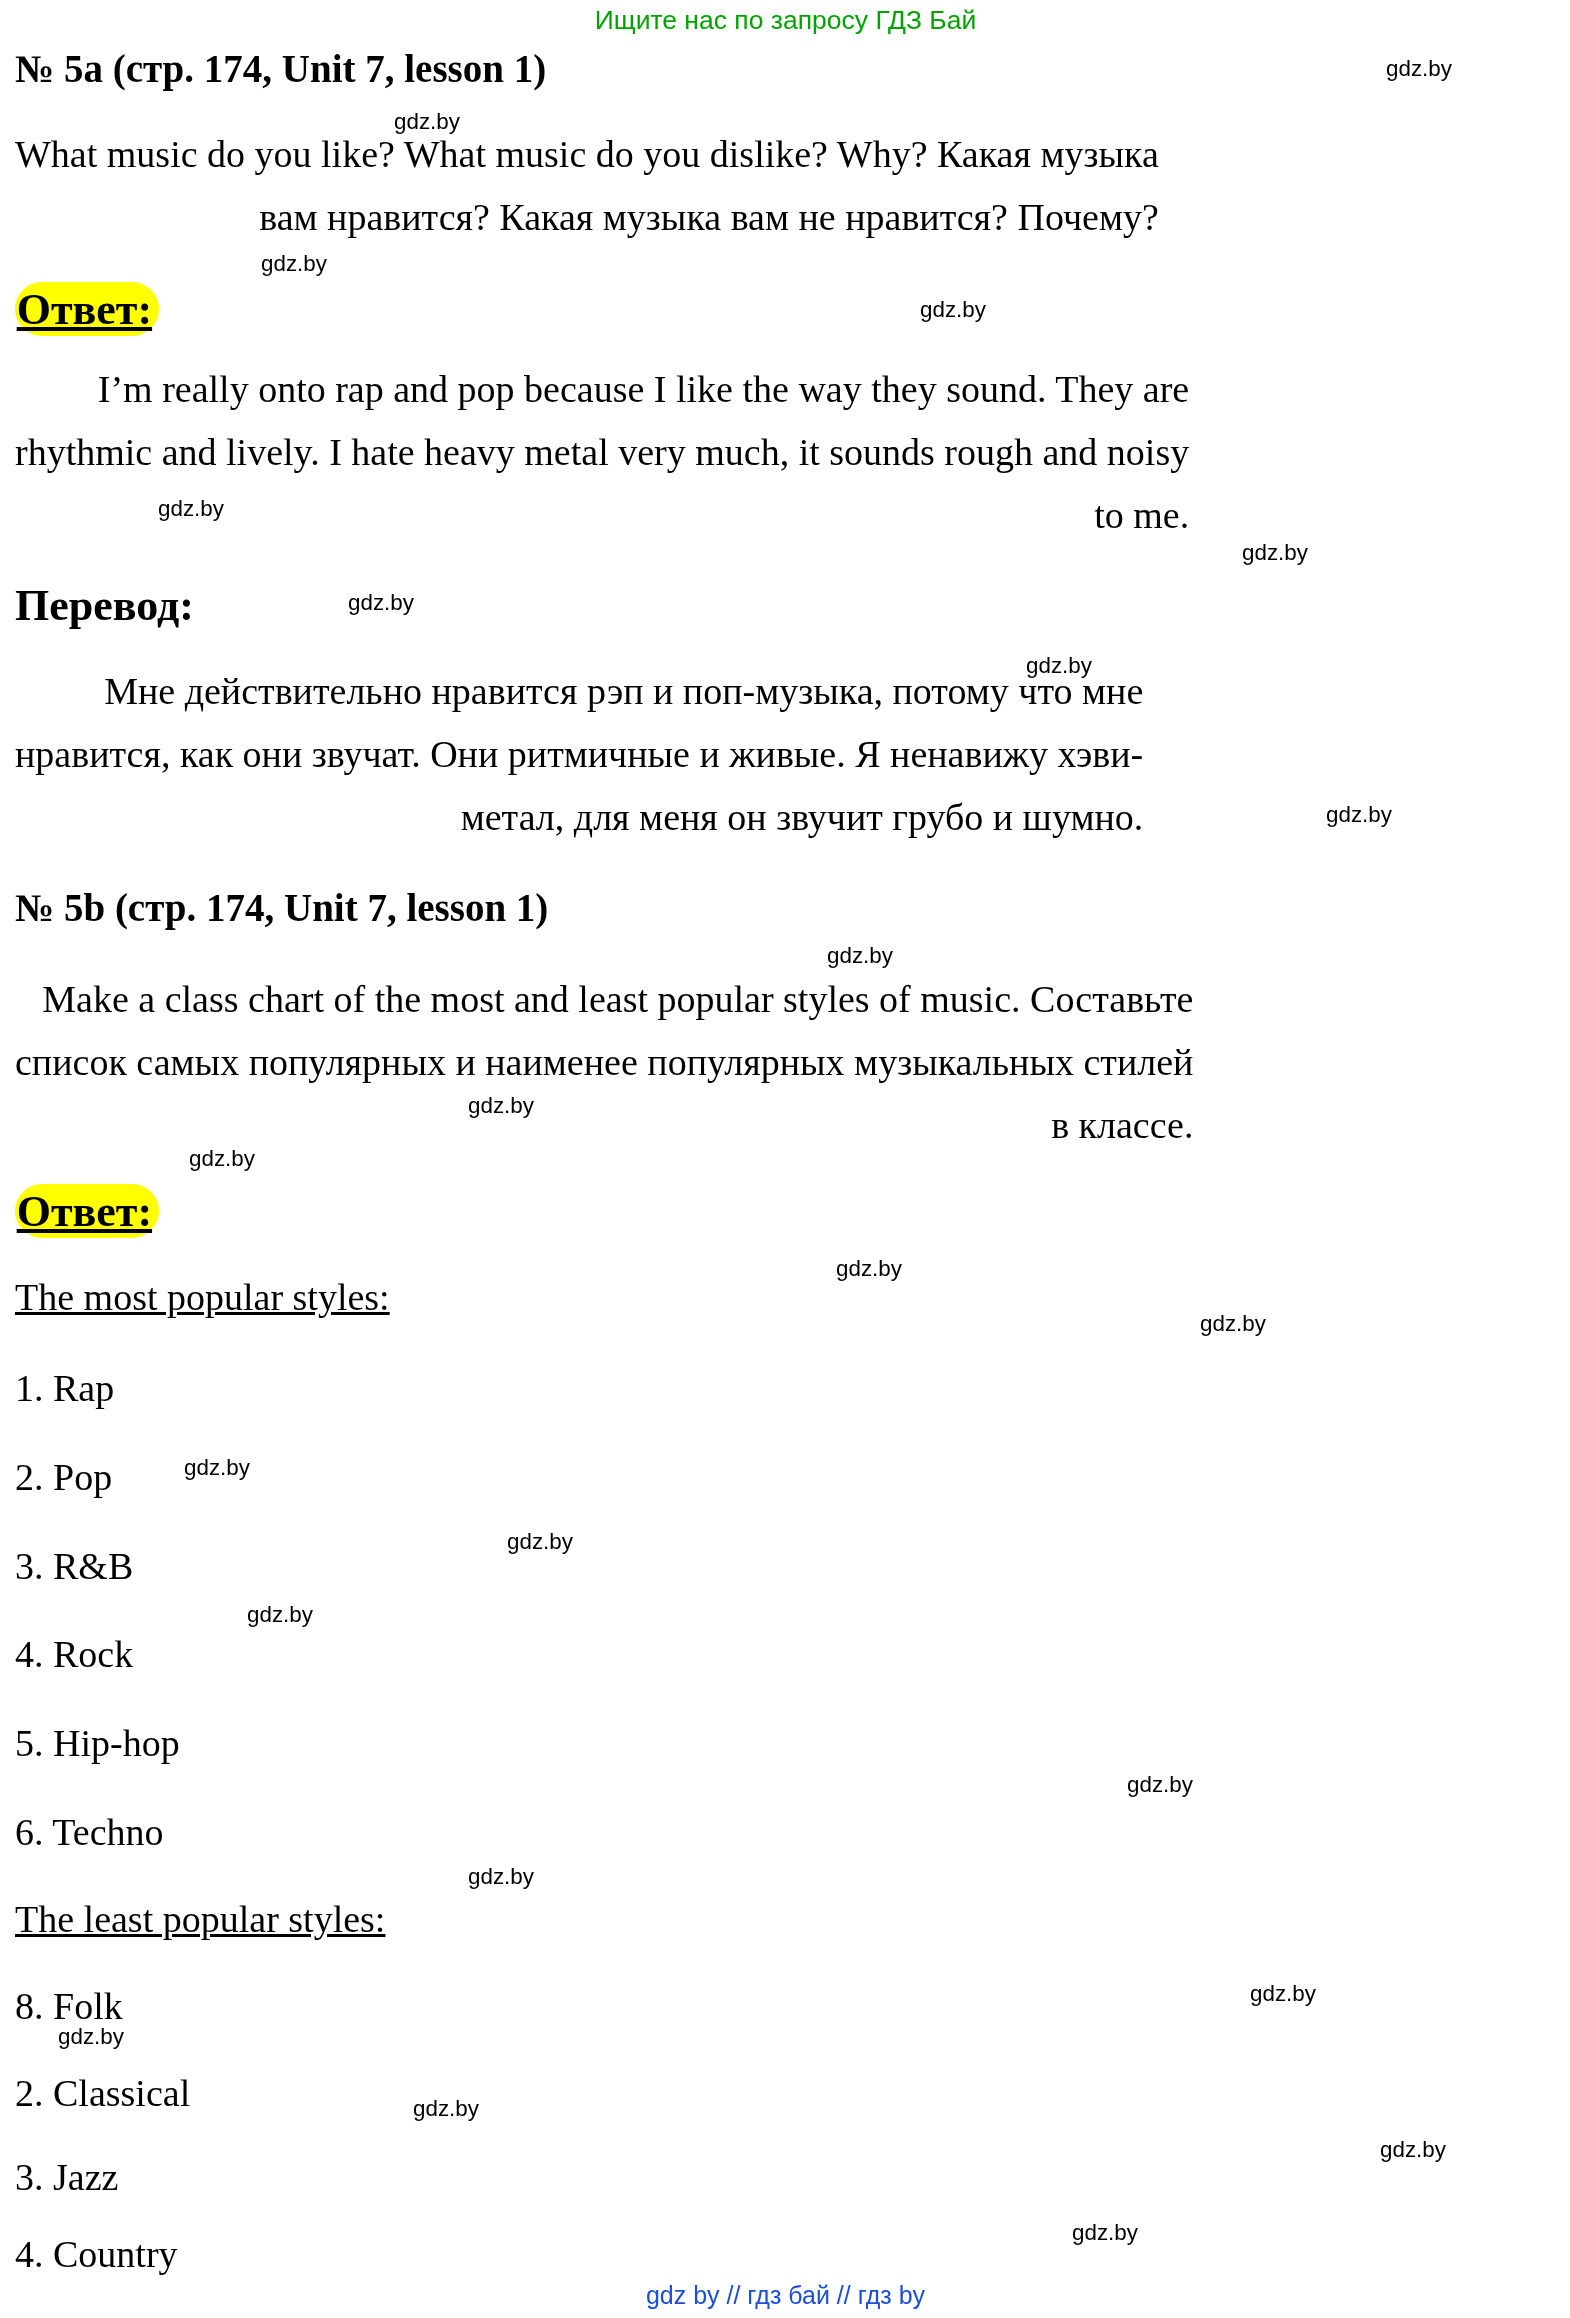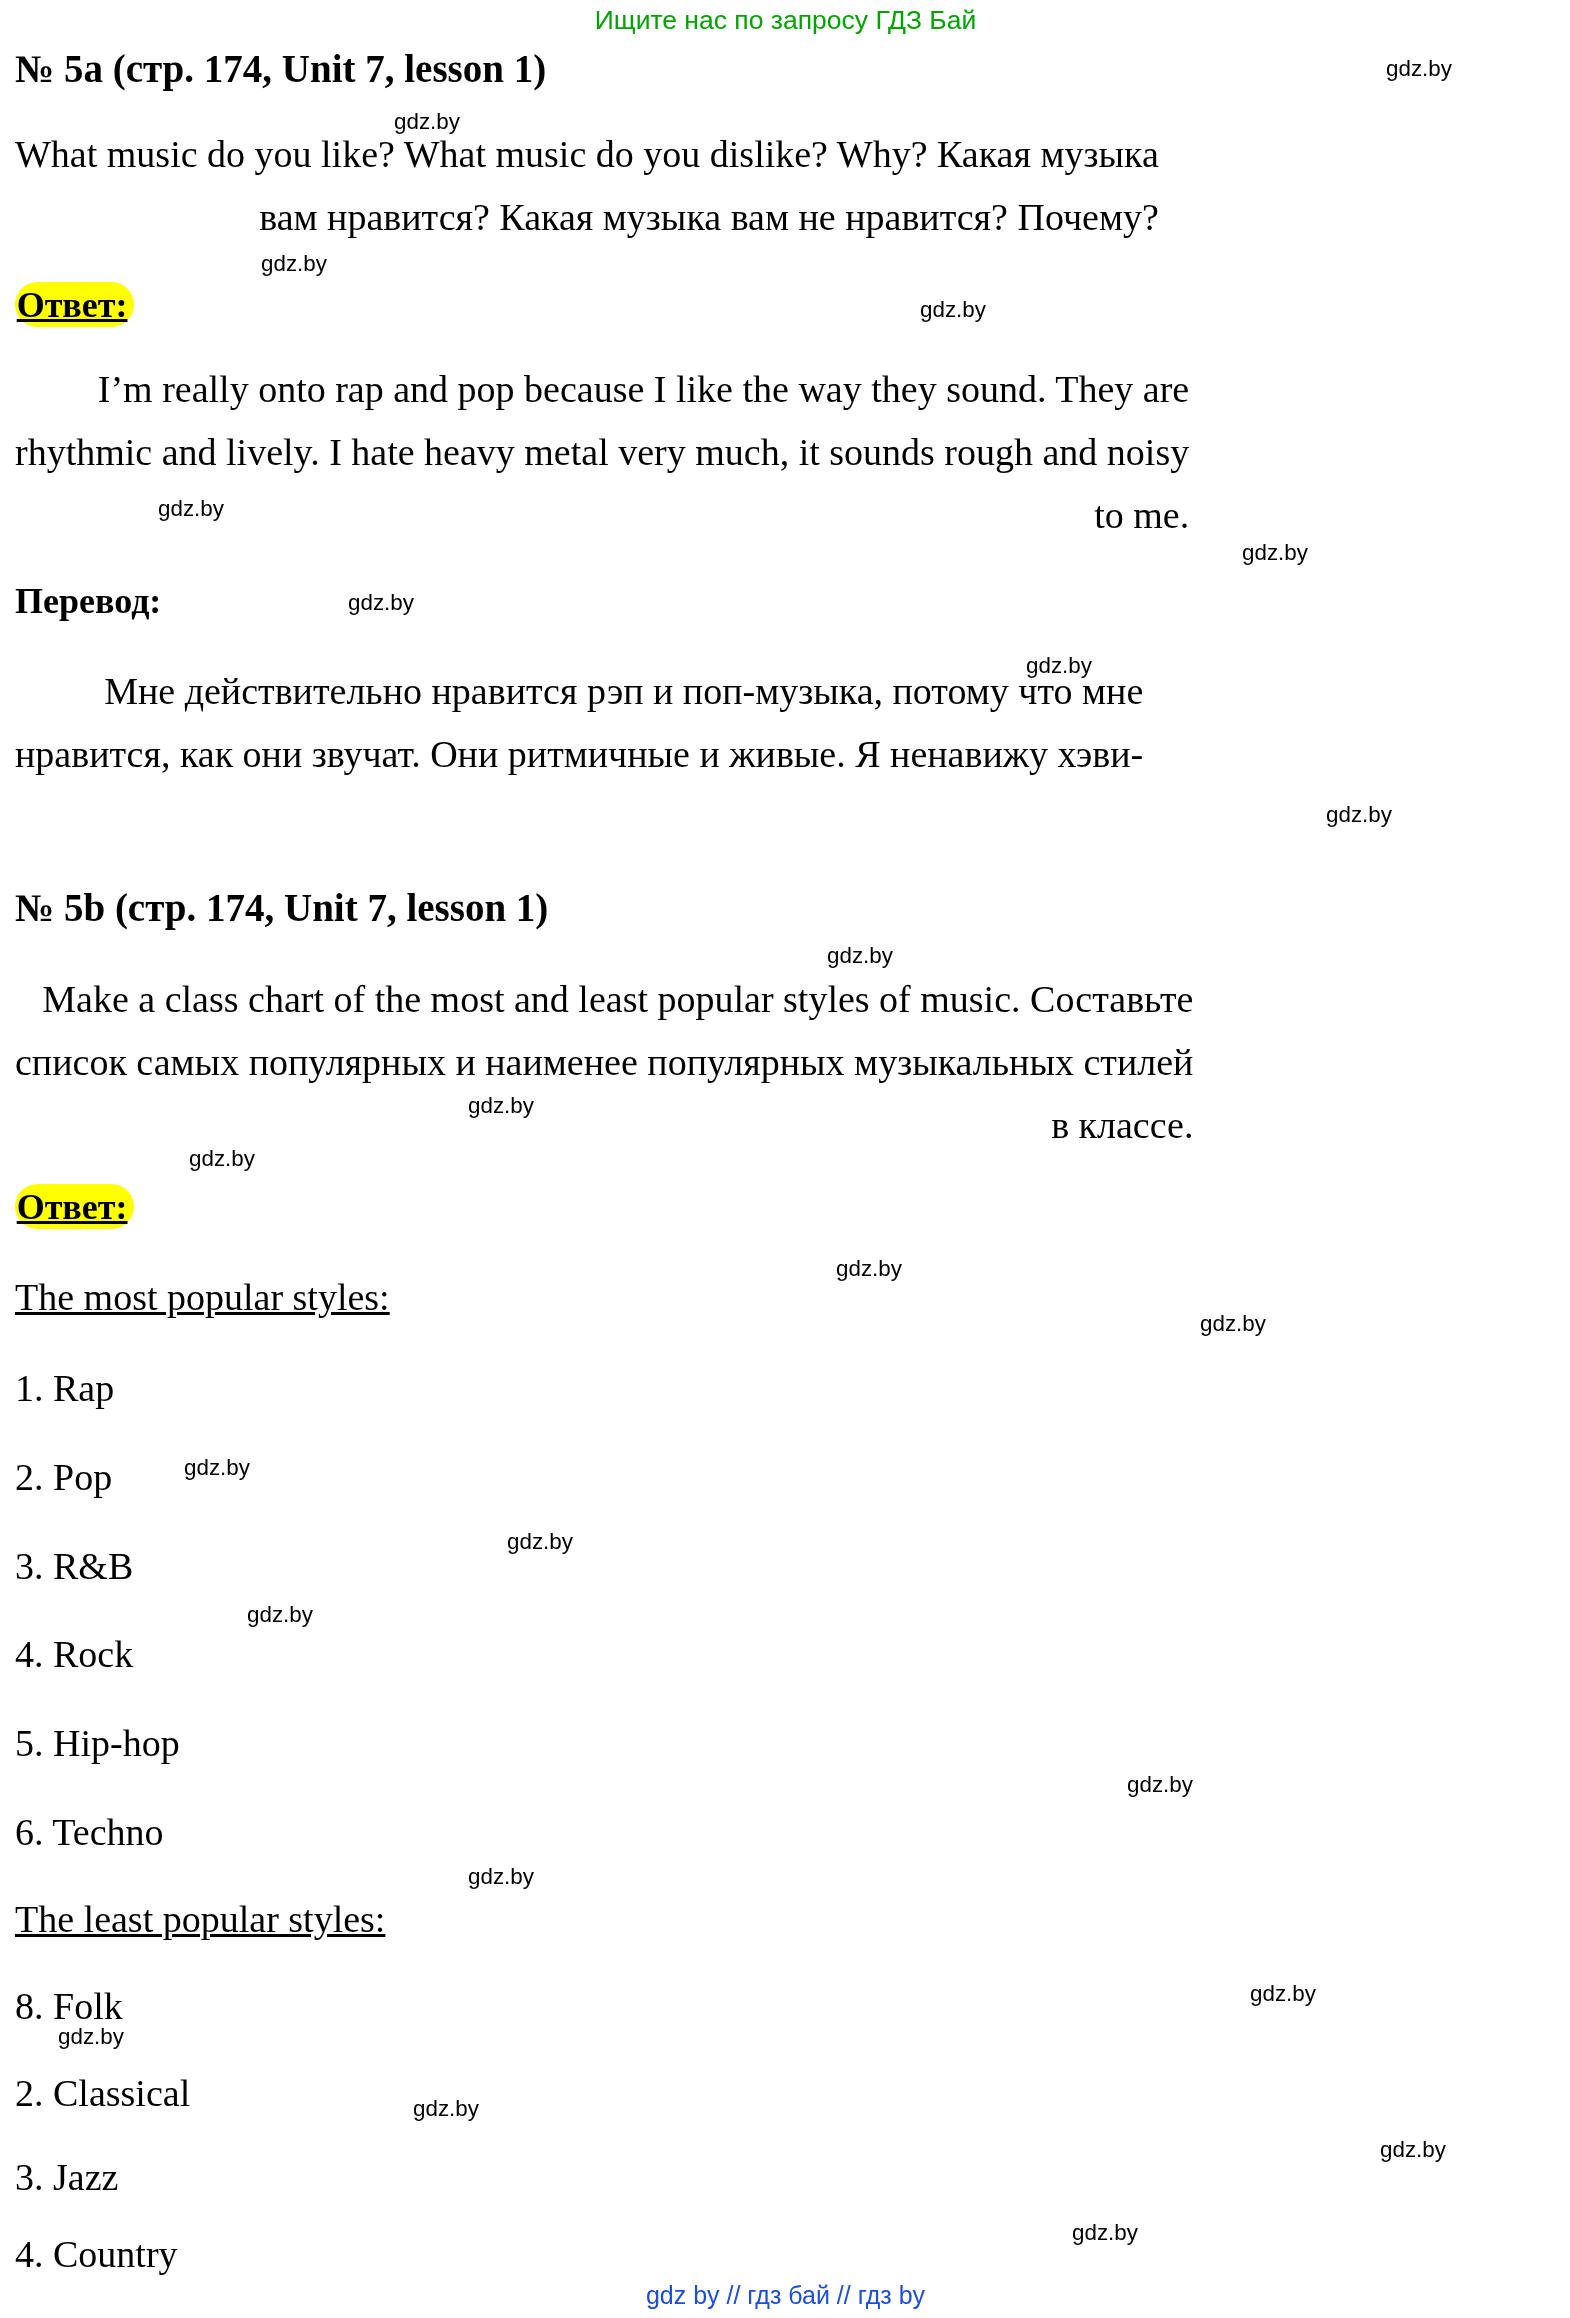--- a/index.html
+++ b/index.html
@@ -42,21 +42,21 @@
   }
   .para { position: absolute; left: 15px; text-align: right; }
   .para .line {
     font-size: 38px;
     line-height: 63px;
     white-space: nowrap;
   }
   .label {
     position: absolute;
     left: 15px;
-    font-size: 36px;
+    font-size: 44px;
     font-weight: bold;
     white-space: nowrap;
   }
   .label.hl {
     background: #ffff00;
     text-decoration: underline;
     padding: 1.7px 6.6px 1.7px 1.7px;
   }
   .subheading {
     position: absolute;
@@ -99,20 +99,21 @@
     <div class="line">I’m really onto rap and pop because I like the way they sound. They are</div>
     <div class="line">rhythmic and lively. I hate heavy metal very much, it sounds rough and noisy</div>
     <div class="line">to me.</div>
   </div>
 
   <div class="label" style="top:580px">Перевод:</div>
 
   <div class="para" style="top:660px">
     <div class="line">Мне действительно нравится рэп и поп-музыка, потому что мне</div>
     <div class="line">нравится, как они звучат. Они ритмичные и живые. Я ненавижу хэви-</div>
+    <div class="line">метал, для меня он звучит грубо и шумно.</div>
   </div>
 
   <div class="heading" style="top:885px">№ 5b (стр. 174, Unit 7, lesson 1)</div>
 
   <div class="para" style="top:968px">
     <div class="line">Make a class chart of the most and least popular styles of music. Составьте</div>
     <div class="line">список самых популярных и наименее популярных музыкальных стилей</div>
     <div class="line">в классе.</div>
   </div>
 

